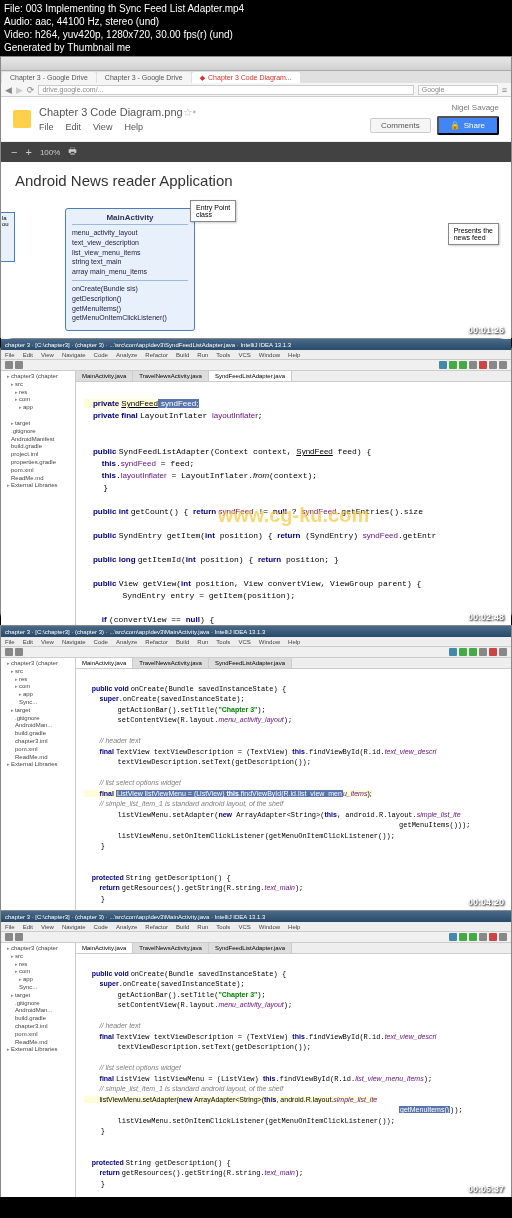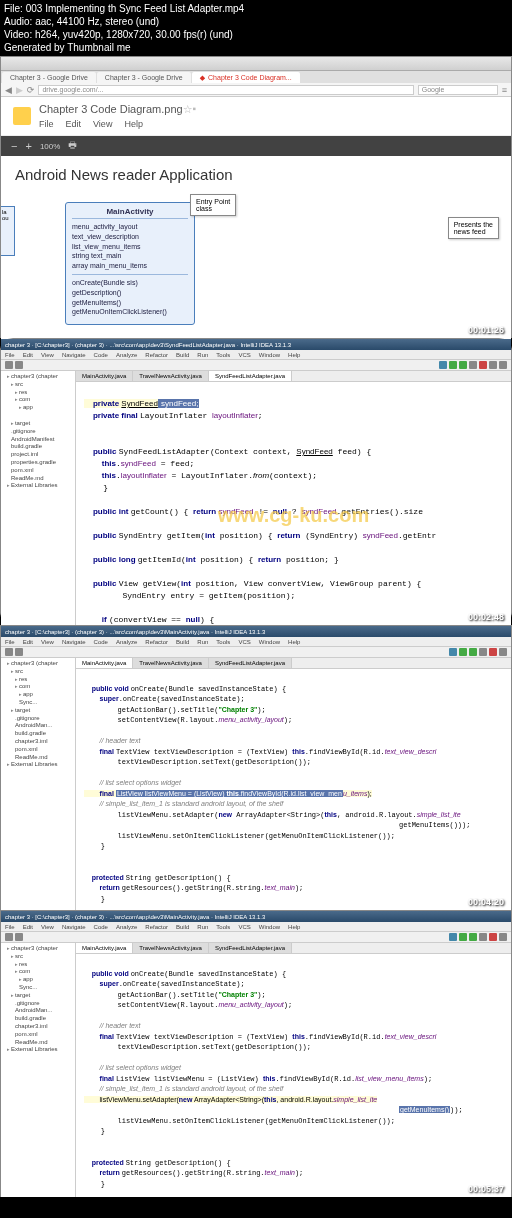--- a/index.html
+++ b/index.html
@@ -108,20 +108,30 @@
         <span class="drive-star">☆</span>
         <span style="color:#bbb;font-size:10px">▪</span>
       </div>
       <div class="drive-menu" style="padding:3px 0 0 0">
         <span>File</span>
         <span>Edit</span>
         <span>View</span>
         <span>Help</span>
       </div>
     </div>
+    <div style="text-align:right">
+      <div class="user-name" style="margin-bottom:4px">Nigel Savage</div>
+      <div class="drive-actions">
+        <button class="comments-btn">Comments</button>
+        <button class="share-btn">
+            <span>🔒</span>
+            <span>Share</span>
+          </button>
+      </div>
+    </div>
   </div>
   <div class="zoom-bar">
     <span class="zoom-ctrl">−</span>
     <span class="zoom-ctrl">+</span>
     <span class="zoom-ctrl" style="font-size:8px">100%</span>
     <span class="zoom-ctrl" style="font-size:9px">🖶</span>
   </div>
   <div class="diagram-area">
     <div class="app-title">Android News reader Application</div>
     <div class="left-partial">la<br>ou</div>

